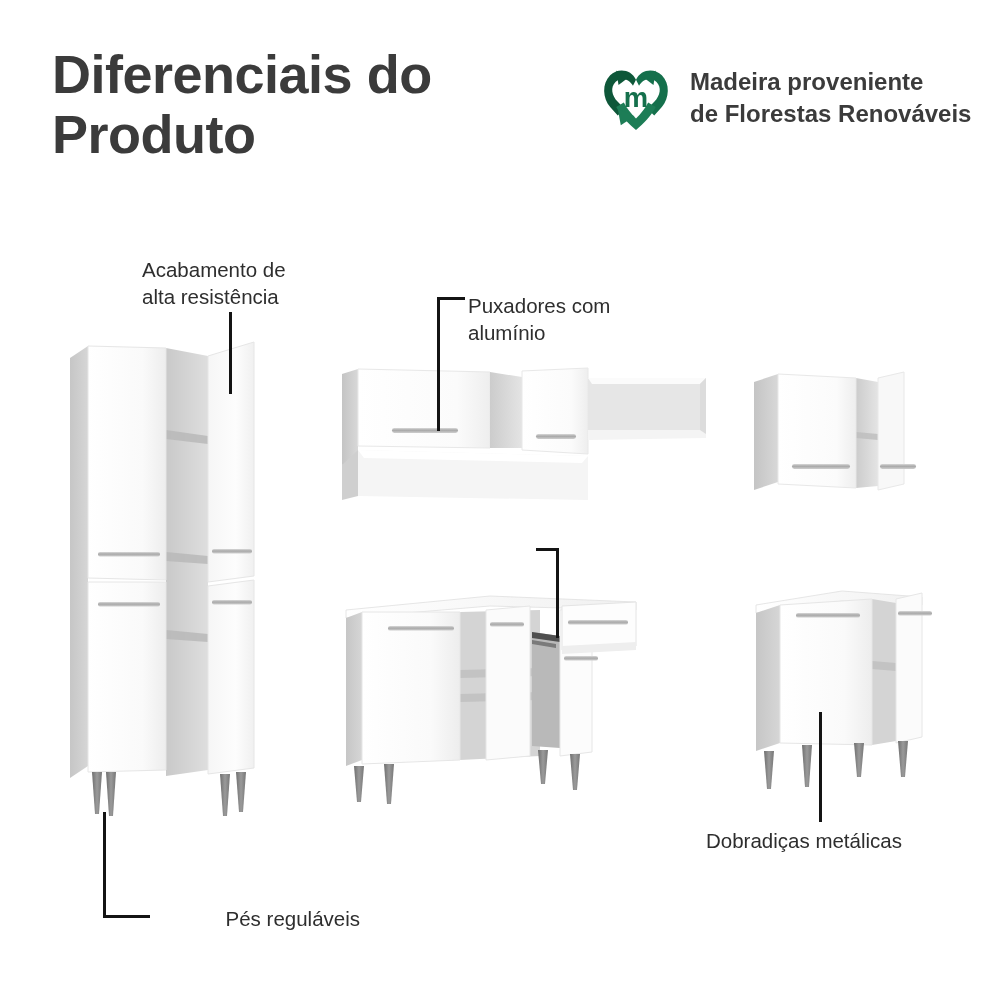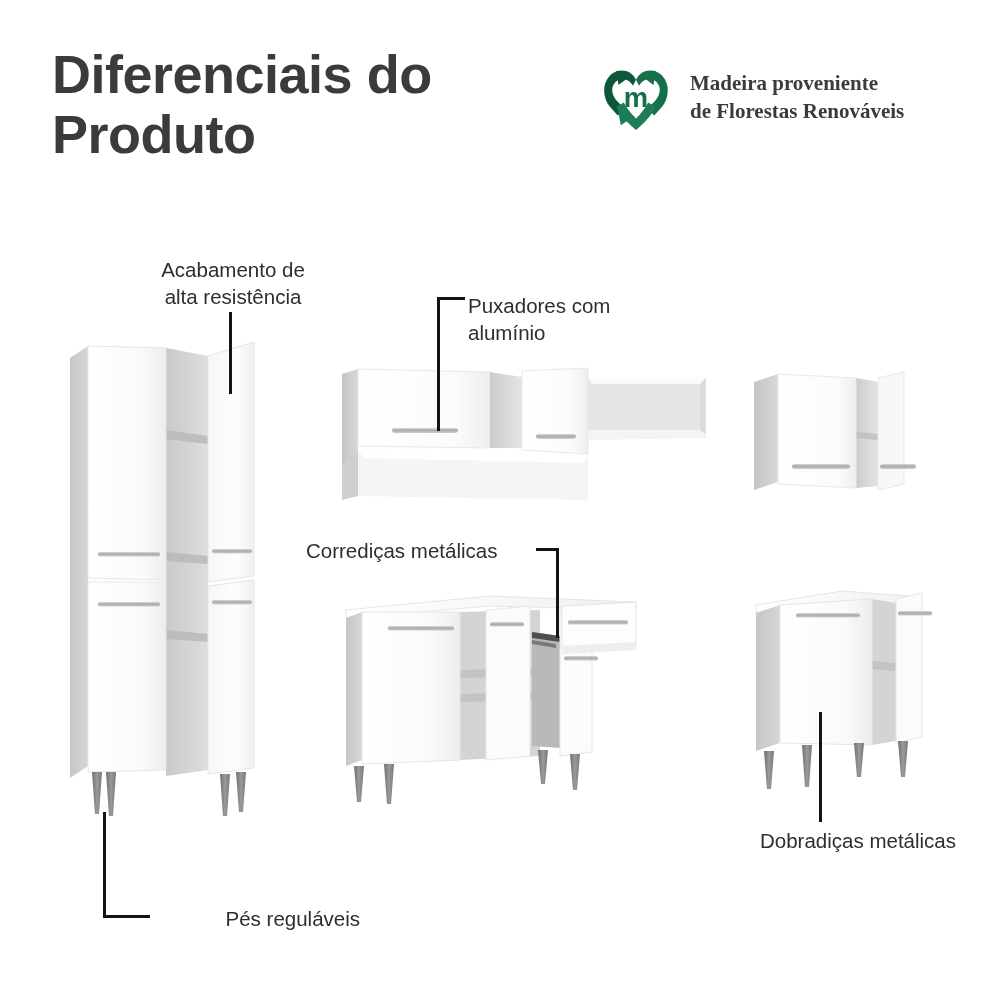--- a/index.html
+++ b/index.html
@@ -36,40 +36,39 @@
   .cert {
     position: absolute;
     left: 598px;
     top: 60px;
     display: flex;
     align-items: center;
     gap: 16px;
   }
   .cert-mark { width: 76px; height: 76px; display: block; }
   .cert-text {
-    font-size: 21px;
+    font-size: 24px;
     font-weight: bold;
     line-height: 1.33;
     color: #3b3b3b;
     white-space: pre-line;
-    font-family: Liberation Serif, serif;
   }
 
   
   .callout {
     position: absolute;
     font-size: 20.5px;
     line-height: 1.34;
     color: #2e2e2e;
     white-space: pre-line;
   }
-  .c-acabamento { left: 142px; top: 256px; width: 182px; text-align: center; }
+  .c-acabamento { left: 142px; top: 256px; width: 182px; }
   .c-puxadores  { left: 468px; top: 292px; width: 186px; }
   .c-corredicas { left: 306px; top: 537px; width: 246px; text-align: left; }
-  .c-dobradicas { left: 706px; top: 827px; width: 250px; text-align: right; }
+  .c-dobradicas { left: 706px; top: 827px; width: 250px; text-align: left; }
   .c-pes        { left: 160px; top: 905px; width: 200px; text-align: right; }
 
   
   .lead {
     position: absolute;
     background: #141414;
   }
   .lead-v { width: 2.5px; }
   .lead-h { height: 2.5px; }
 
@@ -376,19 +375,18 @@
 
   <div class="lead lead-v" style="left:103px; top:812px; height:105px;"></div>
   <div class="lead lead-h" style="left:103px; top:915px; width:47px;"></div>
 
   <div class="callout c-acabamento">Acabamento de
 alta resistência</div>
 
   <div class="callout c-puxadores">Puxadores com
 alumínio</div>
 
-  <div class="callout c-corredicas">Corrediças metálicas</div>
 
   <div class="callout c-dobradicas">Dobradiças metálicas</div>
 
   <div class="callout c-pes">Pés reguláveis</div>
 
 </div>
 
 </body></html>

